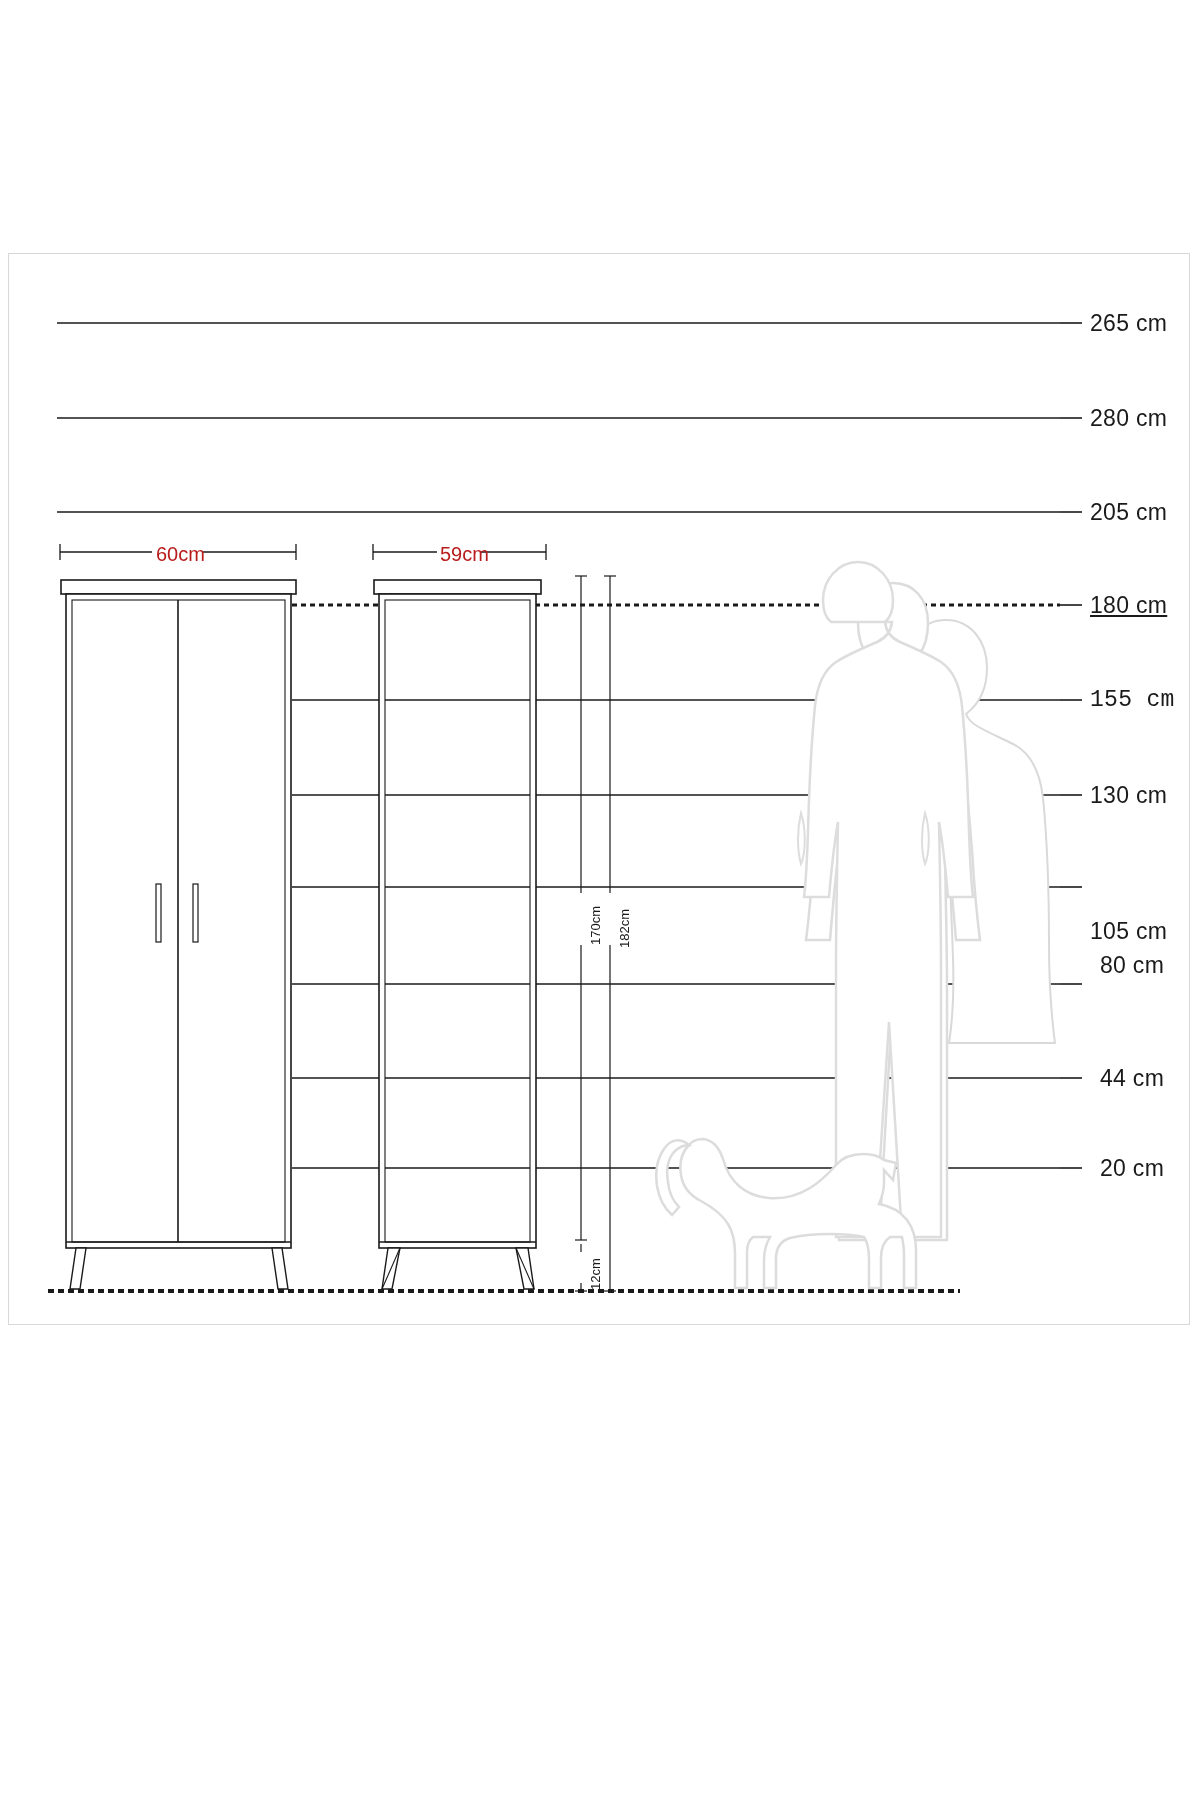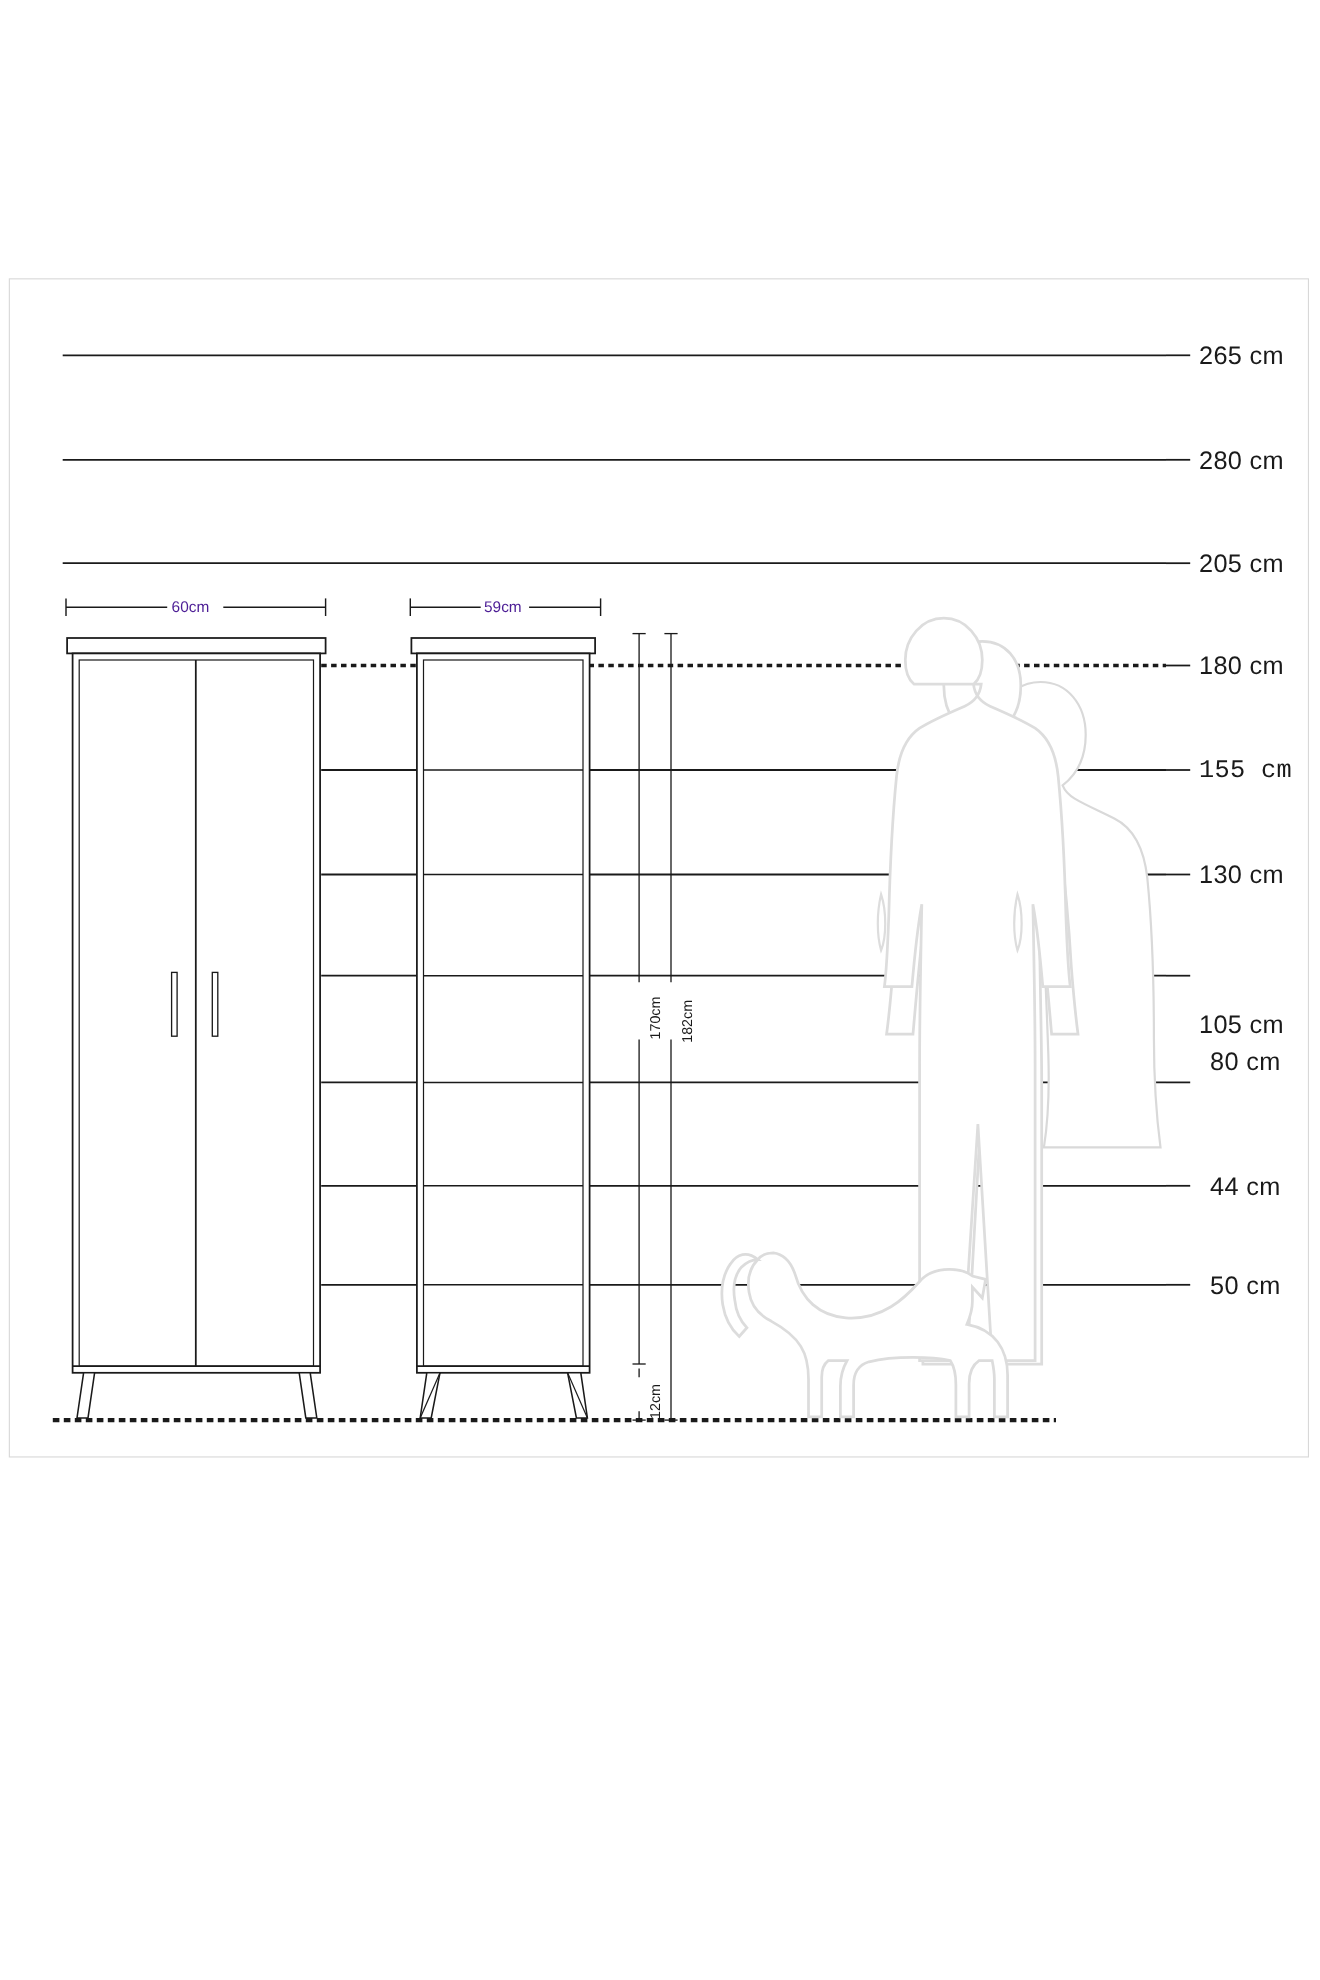--- a/index.html
+++ b/index.html
@@ -46,22 +46,22 @@
     position: absolute;
     font-size: 23px;
     color: #1a1a1a;
     font-family: "Liberation Sans", sans-serif;
     white-space: nowrap;
     letter-spacing: 0.3px;
   }
 
   .dim-label {
     position: absolute;
-    font-size: 14px;
-    color: #4c1d95;
+    font-size: 20px;
+    color: #b91c1c;
     font-family: "Liberation Sans", sans-serif;
     white-space: nowrap;
   }
 
   .vdim-label {
     position: absolute;
     font-size: 13px;
     color: #1a1a1a;
     font-family: "Liberation Sans", sans-serif;
     white-space: nowrap;
@@ -367,27 +367,27 @@
         C 697 1139 692 1141 689 1145
         Z"></path>
       <path d="M 689 1145 C 679 1137 670 1140 664 1149 C 657 1159 655 1172 657 1186 C 659 1198 664 1208 672 1215 L 679 1207 C 673 1201 669 1192 668 1182 C 666 1170 668 1159 674 1152 C 679 1147 685 1145 689 1145 Z"></path>
     </g>
 
   </svg>
 
   <div class="scale-label" style="left:1090px; top:310px;">265 cm</div>
   <div class="scale-label" style="left:1090px; top:405px;">280 cm</div>
   <div class="scale-label" style="left:1090px; top:499px;">205 cm</div>
-  <div class="scale-label" style="left:1090px; top:592px;">180 cm</div>
+  <div class="scale-label" style="left:1090px; top:592px;text-decoration:underline;">180 cm</div>
   <div class="scale-label" style="left:1090px; top:687px;font-family:Liberation Mono, monospace;">155 cm</div>
   <div class="scale-label" style="left:1090px; top:782px;">130 cm</div>
   <div class="scale-label" style="left:1090px; top:874px;margin-top:44px;">105 cm</div>
   <div class="scale-label" style="left:1100px; top:952px;">80 cm</div>
   <div class="scale-label" style="left:1100px; top:1065px;">44 cm</div>
-  <div class="scale-label" style="left:1100px; top:1155px;">50 cm</div>
+  <div class="scale-label" style="left:1100px; top:1155px;">20 cm</div>
 
   <div class="dim-label" style="left:156px; top:543px;">60cm</div>
   <div class="dim-label" style="left:440px; top:543px;">59cm</div>
 
   <div class="vdim-label" style="left:588px; top:945px;">170cm</div>
   <div class="vdim-label" style="left:617px; top:948px;">182cm</div>
   <div class="vdim-label" style="left:588px; top:1290px;">12cm</div>
 
 </div>
 

